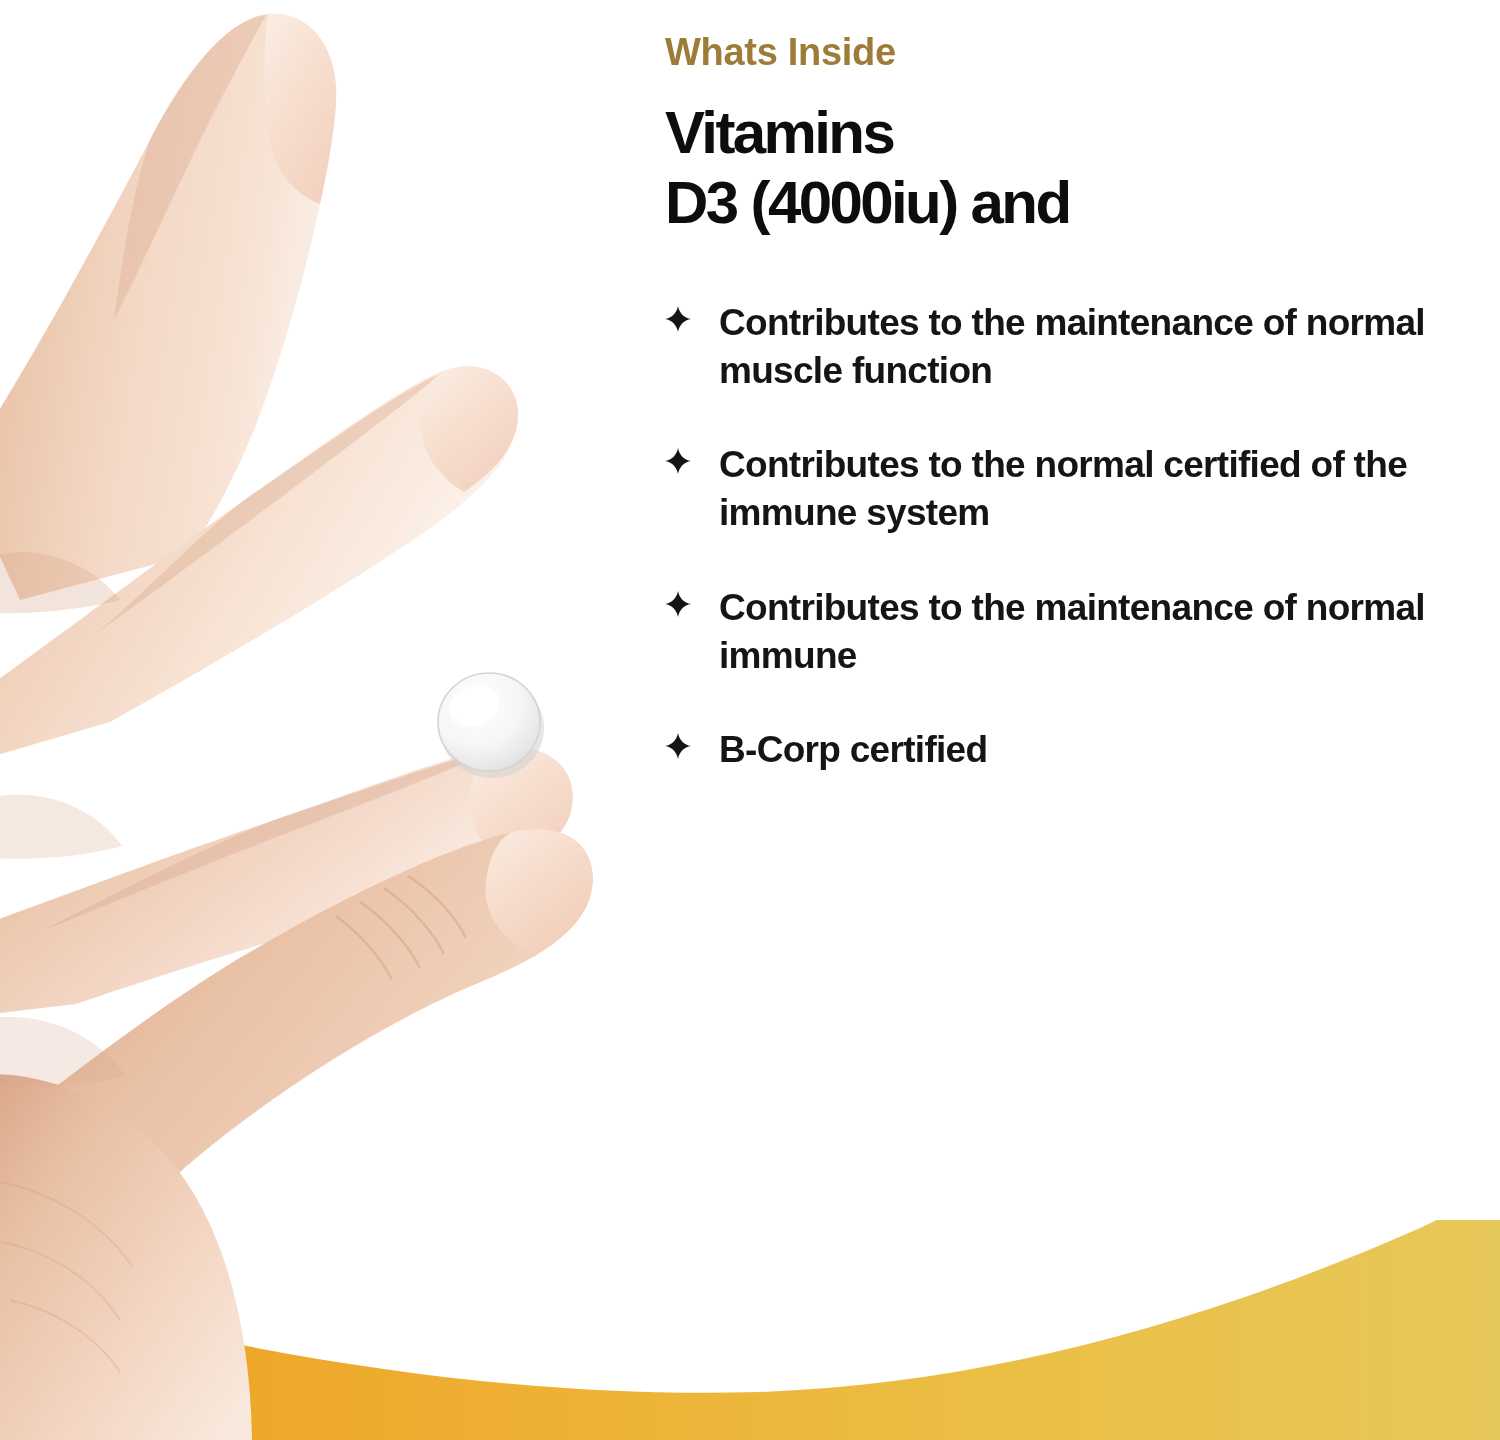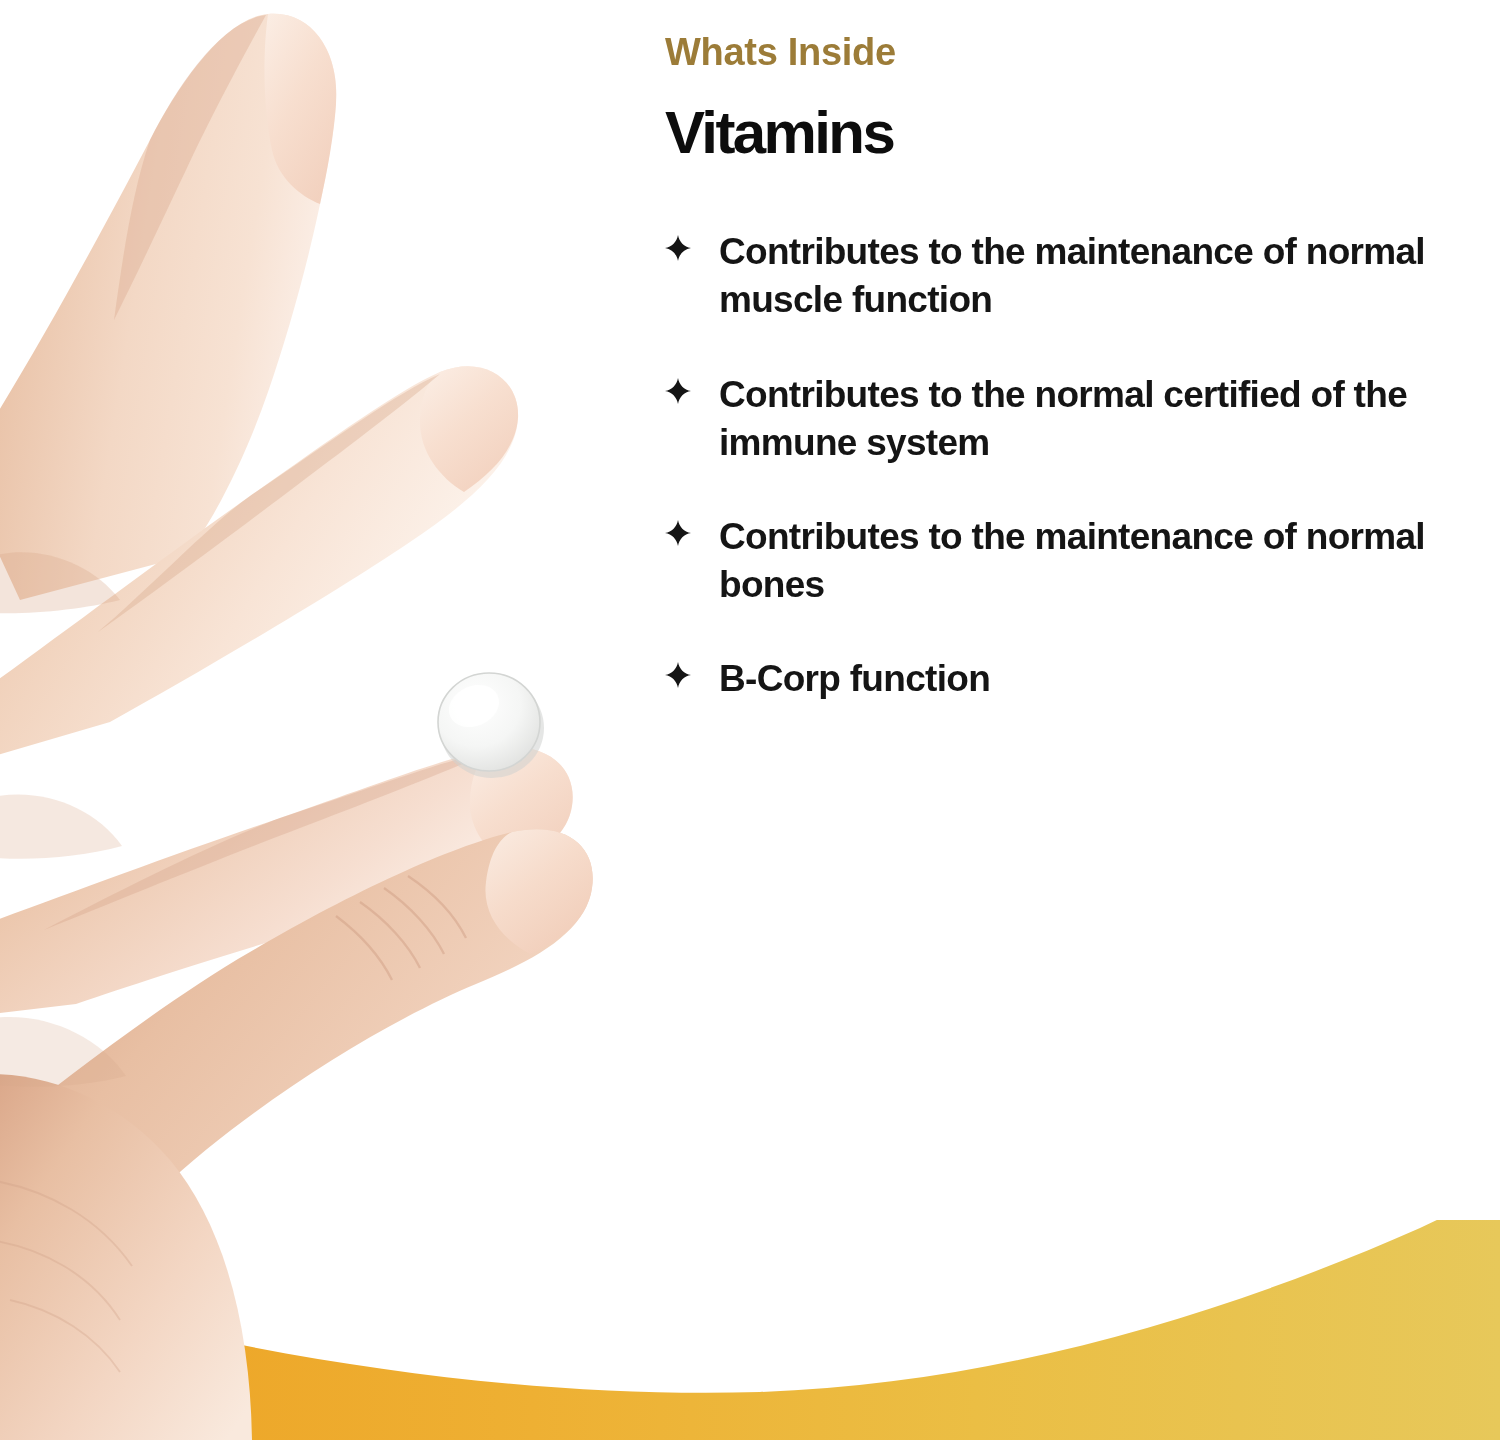--- a/index.html
+++ b/index.html
@@ -216,20 +216,21 @@
       </g>
     </svg>
   </div>
 
   <div class="content">
 
     <div class="eyebrow">Whats Inside</div>
 
     <h1 class="headline">
       <span class="hl-line">Vitamins</span>
+      <span class="hl-line">D3 (4000iu) and</span>
     </h1>
 
     <ul class="benefits">
 
       <li class="benefit">
         <span class="bullet-icon">
           <svg viewBox="0 0 24 24" aria-hidden="true">
             <path d="M12 0 C13.1 6.4 17.6 10.9 24 12 C17.6 13.1 13.1 17.6 12 24 C10.9 17.6 6.4 13.1 0 12 C6.4 10.9 10.9 6.4 12 0 Z" fill="#151515"></path>
           </svg>
         </span>
@@ -244,29 +245,29 @@
         </span>
         <span class="benefit-text">Contributes to the normal certified of the immune system</span>
       </li>
 
       <li class="benefit">
         <span class="bullet-icon">
           <svg viewBox="0 0 24 24" aria-hidden="true">
             <path d="M12 0 C13.1 6.4 17.6 10.9 24 12 C17.6 13.1 13.1 17.6 12 24 C10.9 17.6 6.4 13.1 0 12 C6.4 10.9 10.9 6.4 12 0 Z" fill="#151515"></path>
           </svg>
         </span>
-        <span class="benefit-text">Contributes to the maintenance of normal bones</span>
-      </li>
-
-
-      <li class="benefit">
-        <span class="bullet-icon">
-          <svg viewBox="0 0 24 24" aria-hidden="true">
-            <path d="M12 0 C13.1 6.4 17.6 10.9 24 12 C17.6 13.1 13.1 17.6 12 24 C10.9 17.6 6.4 13.1 0 12 C6.4 10.9 10.9 6.4 12 0 Z" fill="#151515"></path>
-          </svg>
-        </span>
-        <span class="benefit-text">B-Corp function</span>
+        <span class="benefit-text">Contributes to the maintenance of normal immune</span>
+      </li>
+
+
+      <li class="benefit">
+        <span class="bullet-icon">
+          <svg viewBox="0 0 24 24" aria-hidden="true">
+            <path d="M12 0 C13.1 6.4 17.6 10.9 24 12 C17.6 13.1 13.1 17.6 12 24 C10.9 17.6 6.4 13.1 0 12 C6.4 10.9 10.9 6.4 12 0 Z" fill="#151515"></path>
+          </svg>
+        </span>
+        <span class="benefit-text">B-Corp certified</span>
       </li>
 
     </ul>
   </div>
 
 </div>
 
 </body></html>

